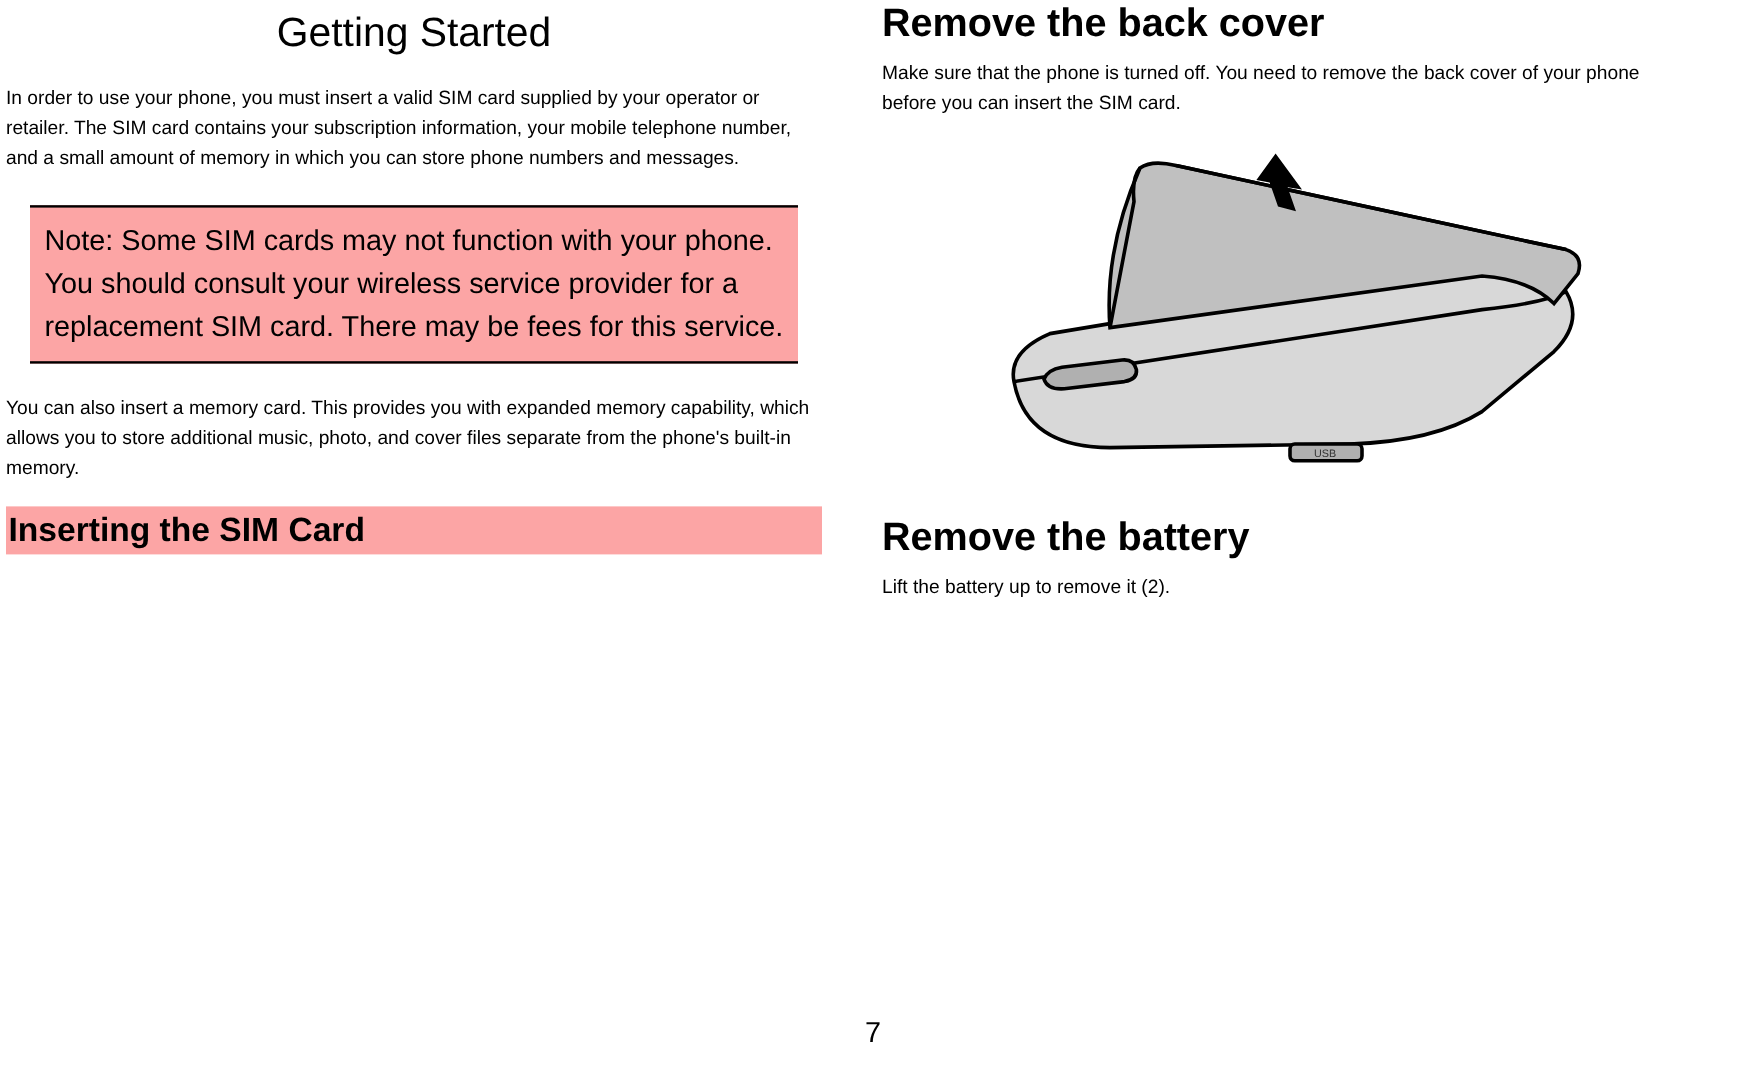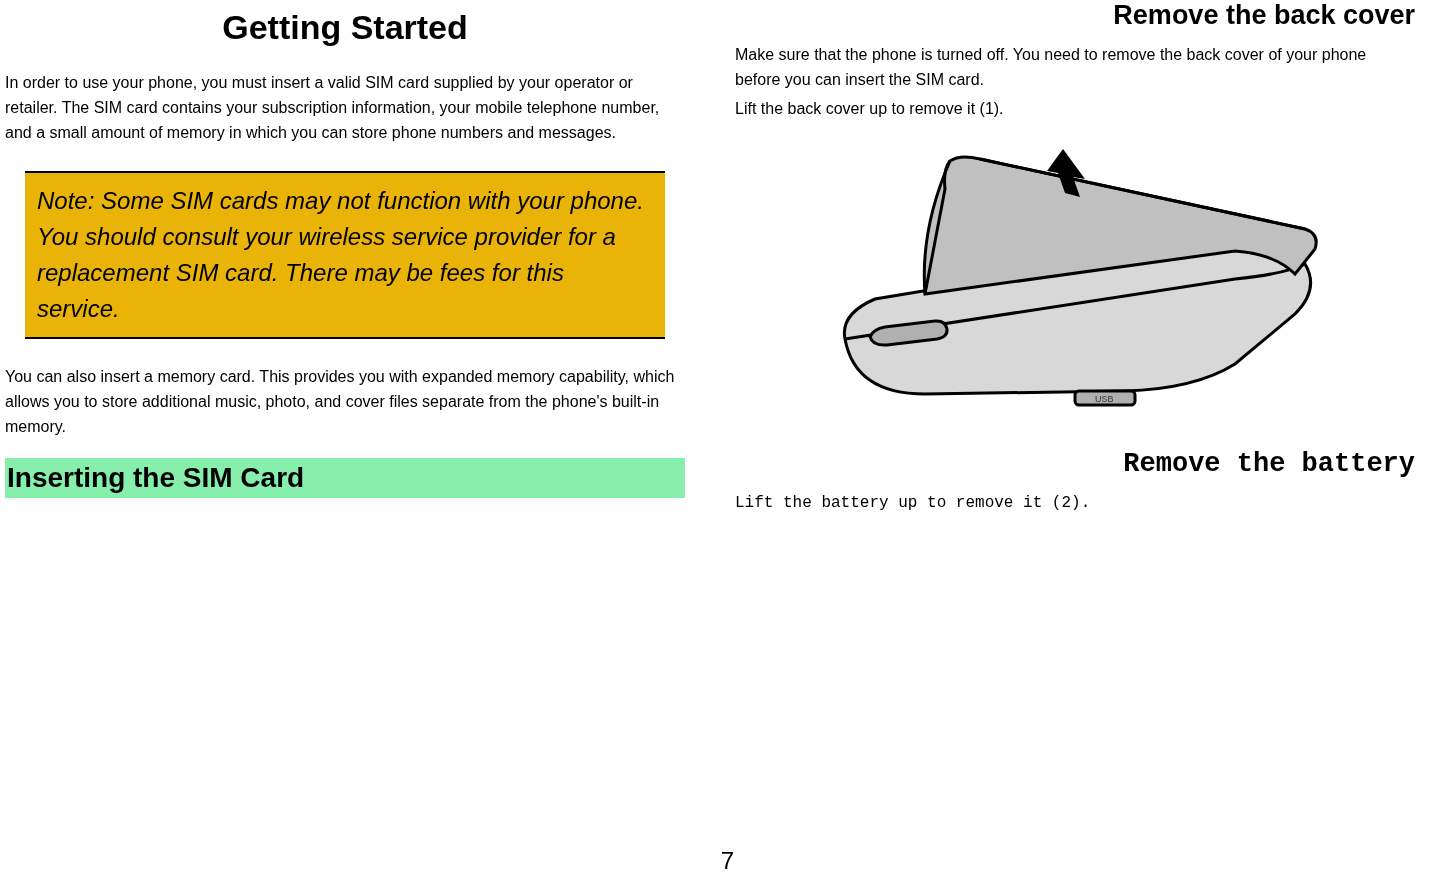--- a/index.html
+++ b/index.html
@@ -26,73 +26,71 @@
     .column-left {
       padding-left: 5px;
       padding-right: 20px;
     }
     .column-right {
       padding-left: 30px;
       padding-right: 40px;
     }
     h1 {
       font-size: 34px;
-      font-weight: bold;
+      font-weight: normal;
       text-align: center;
       margin-top: 8px;
       margin-bottom: 24px;
       font-family: Arial, sans-serif;
     }
     h2 {
-      font-size: 27px;
+      font-size: 33px;
       font-weight: bold;
-      text-align: right;
+      text-align: left;
       margin-bottom: 12px;
       margin-top: 0;
     }
     h3.section-bar {
       font-size: 28px;
       font-weight: bold;
-      background: #86efac;
+      background: #fca5a5;
       padding: 4px 2px;
       margin-top: 18px;
       text-align: left;
     }
     p {
       font-size: 16px;
       line-height: 1.55;
       margin-bottom: 4px;
     }
     .link {
       color: #0066cc;
       font-weight: bold;
     }
     .note-box {
-      background: #eab308;
+      background: #fca5a5;
       border-top: 2px solid #000;
       border-bottom: 2px solid #000;
       padding: 10px 12px;
       margin: 26px 20px 26px 20px;
       font-size: 24px;
       line-height: 1.5;
-      font-style: italic;
     }
     .illustration {
       margin: 18px auto 30px auto;
       display: block;
     }
     .page-number {
       position: absolute;
       bottom: 18px;
       left: 50%;
       transform: translateX(-50%);
       font-size: 24px;
     }
     .battery-section {
-      font-family: Liberation Mono, monospace;
     }
     .intro-para {
       margin-bottom: 0;
     }
   </style>
 </head>
 <body>
 
 <div class="page">
 
@@ -106,21 +104,20 @@
     </div>
 
     <p>You can also insert a memory card. This provides you with expanded memory capability, which allows you to store additional music, photo, and cover files separate from the phone's built-in memory.</p>
 
     <h3 class="section-bar">Inserting the SIM Card</h3>
   </div>
 
   <div class="column column-right">
     <h2>Remove the back cover</h2>
     <p>Make sure that the phone is turned off. You need to remove the back cover of your phone before you can insert the SIM card.</p>
-    <p>Lift the back cover up to remove it (1).</p>
 
     <svg class="illustration" width="560" height="280" viewBox="0 0 560 280">
 
       <g stroke="#000" stroke-width="3" fill="none">
         <path d="M 50 200 Q 45 175 80 160 L 440 100 Q 490 95 510 125 Q 525 150 500 175 L 440 225 Q 400 250 330 252 L 130 255 Q 60 255 50 200 Z" fill="#d8d8d8"></path>
 
         <path d="M 50 200 L 440 140 Q 490 135 510 125"></path>
 
         <path d="M 75 198 Q 78 190 90 188 L 140 182 Q 150 181 152 190 Q 153 198 142 200 L 92 206 Q 78 207 75 198 Z" fill="#b0b0b0"></path>
 

